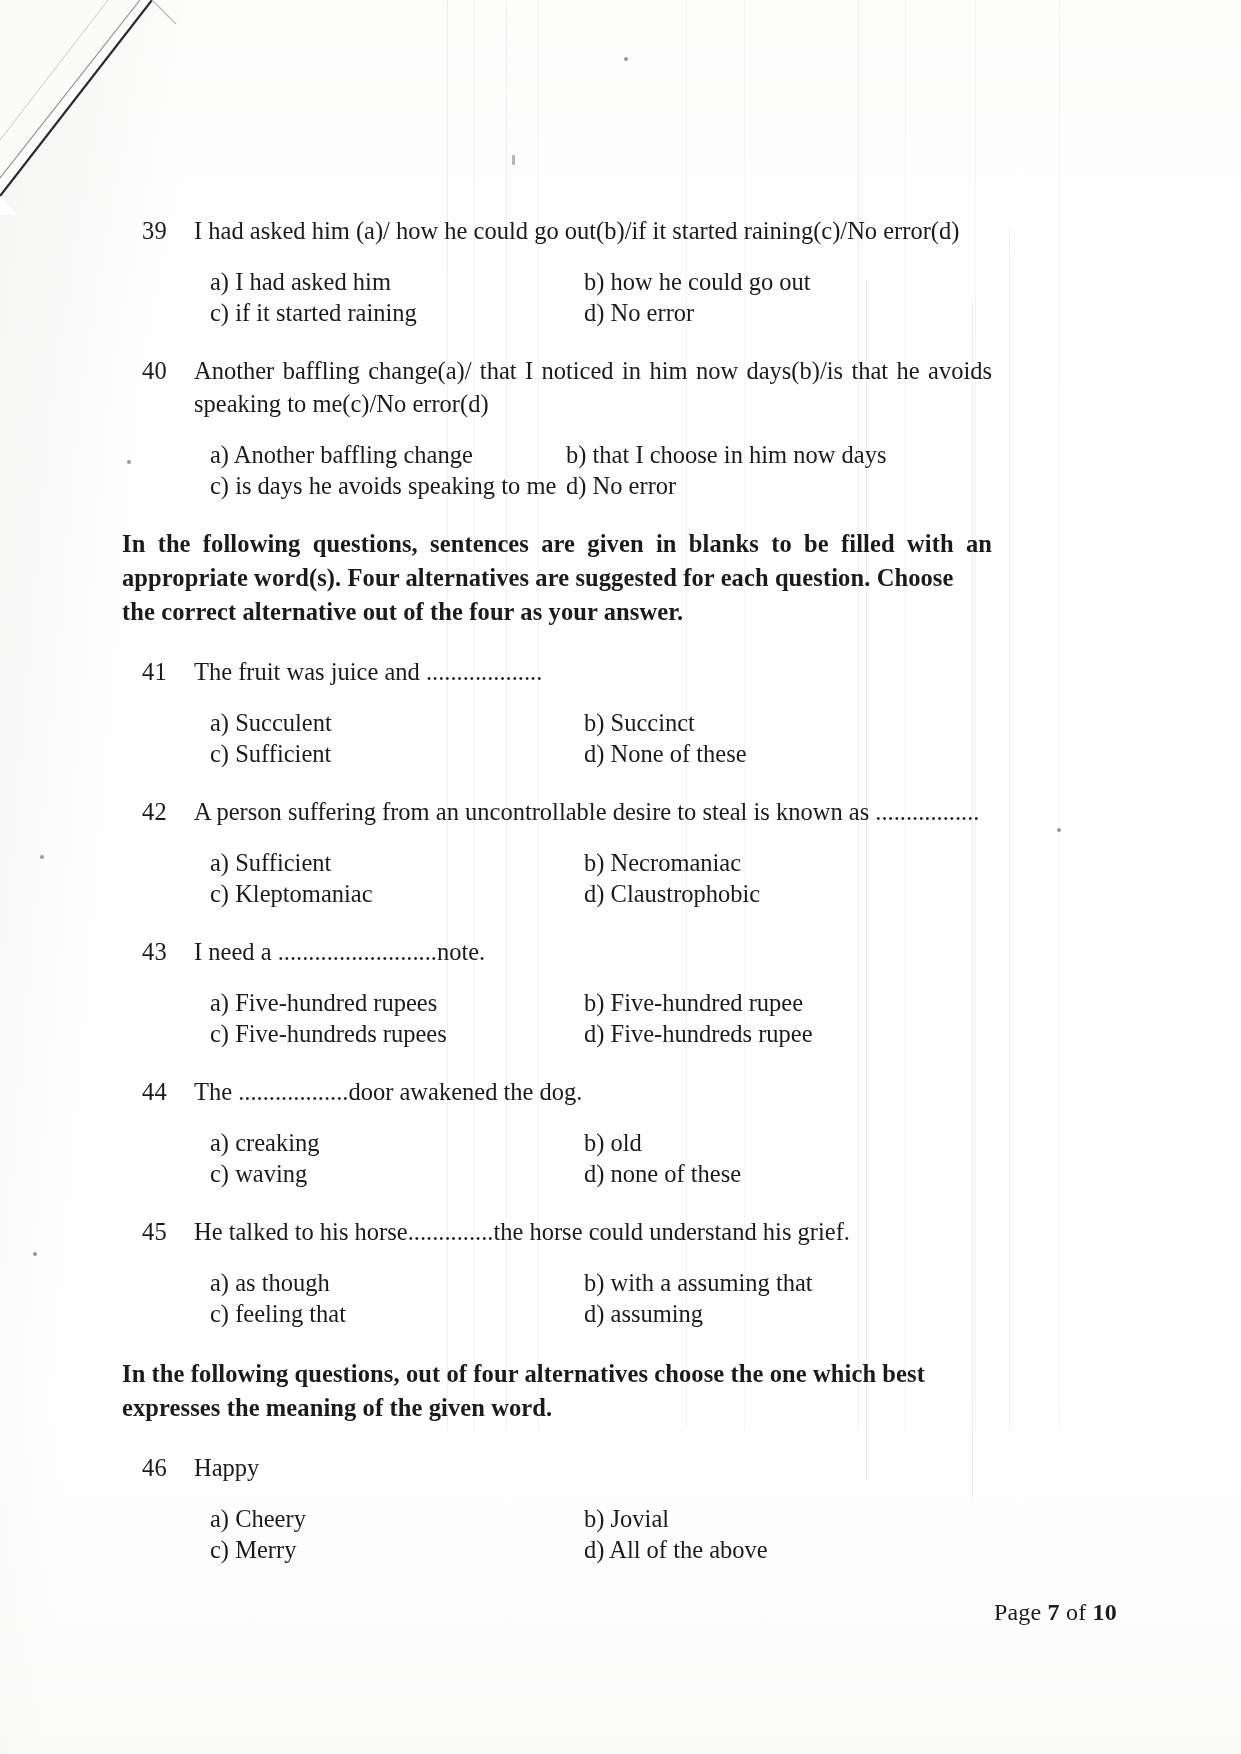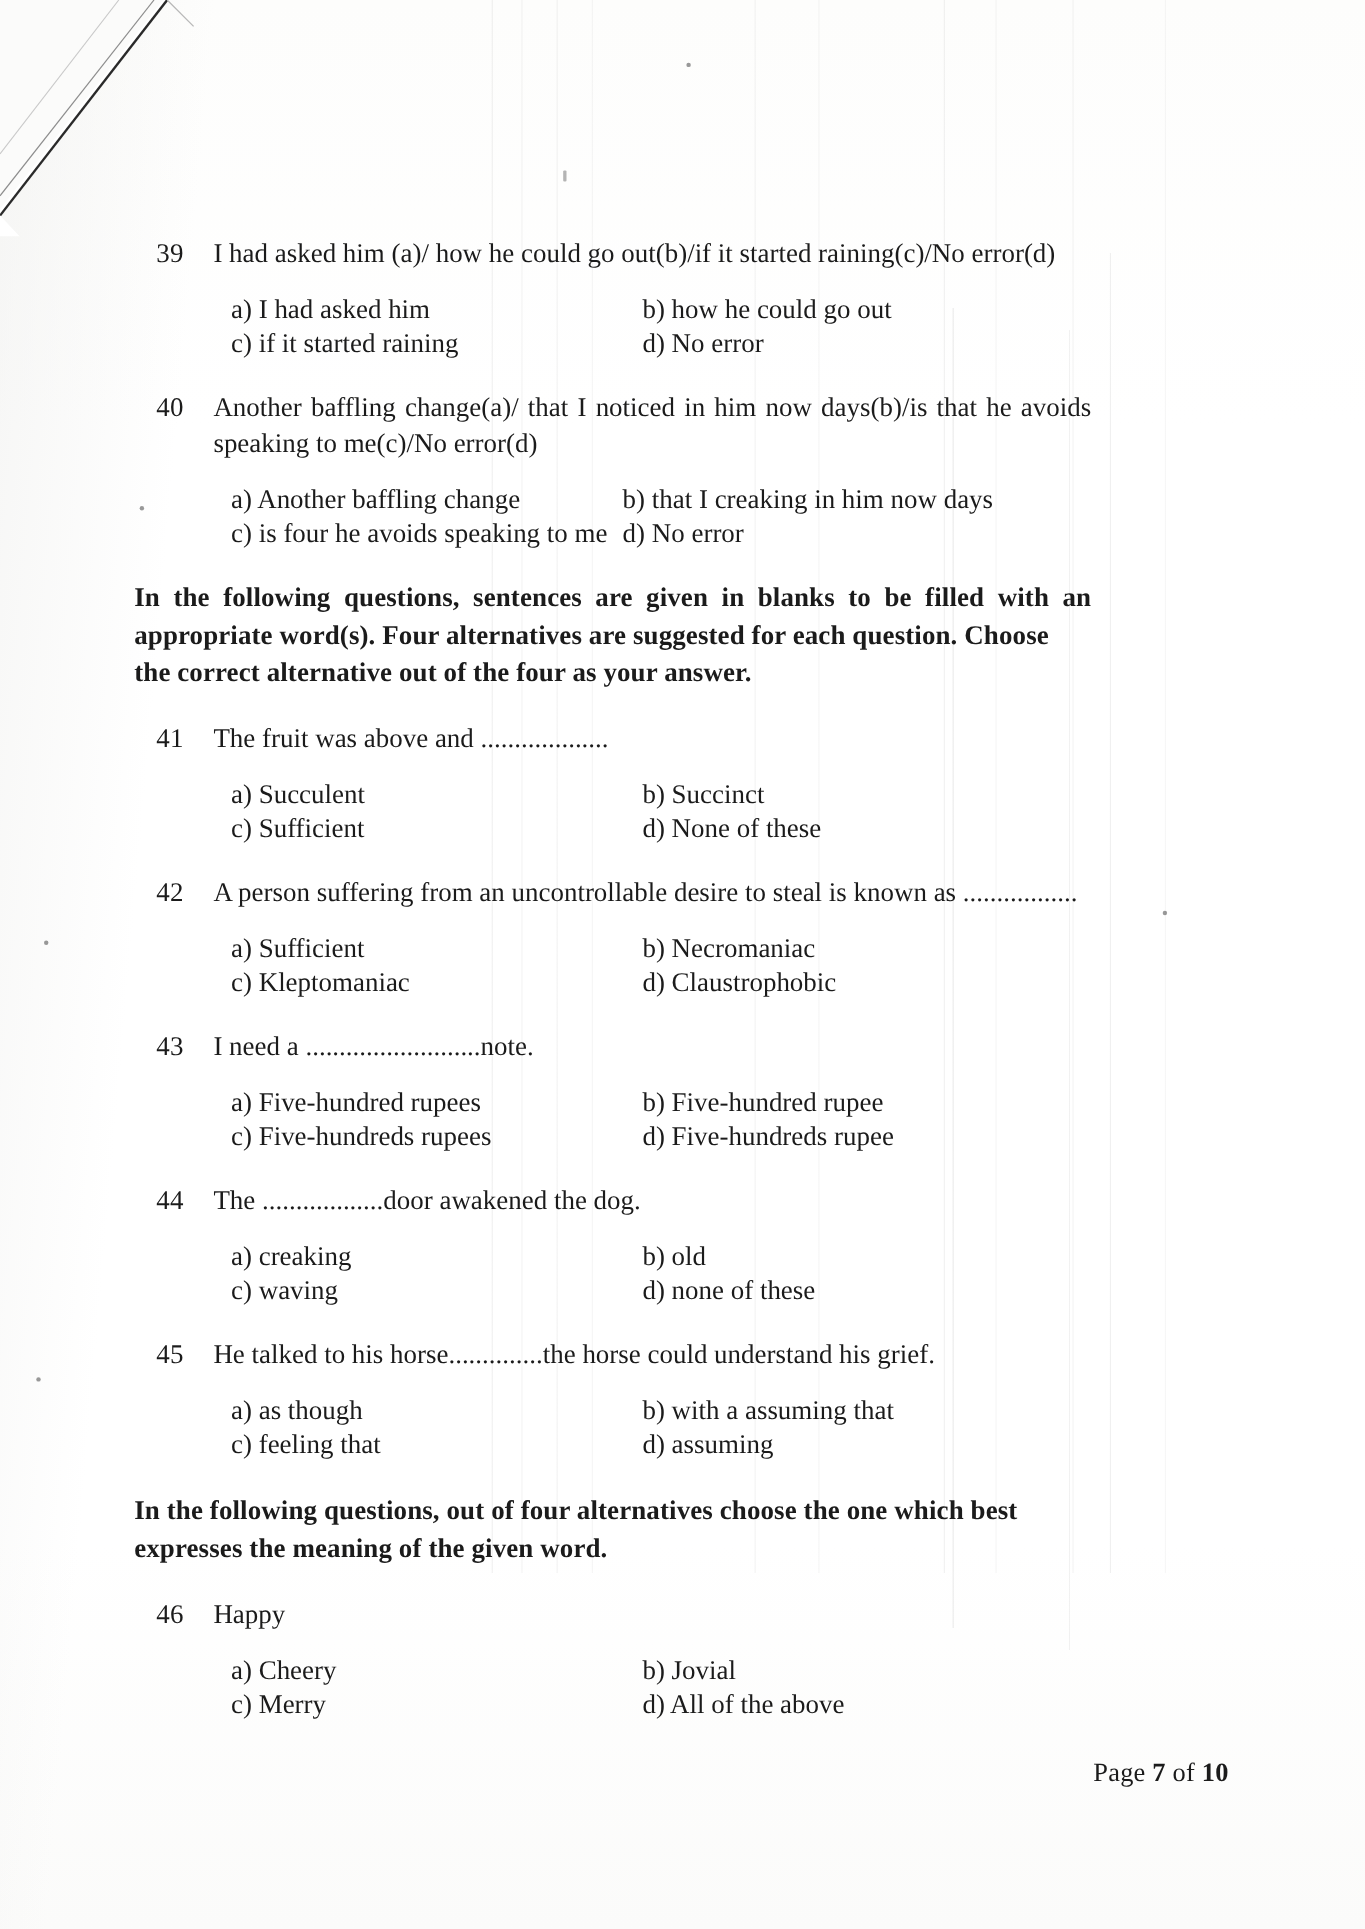--- a/index.html
+++ b/index.html
@@ -206,36 +206,36 @@
       </div>
     </div>
 
     <div class="question">
       <div class="q-head">
         <div class="q-num">40</div>
         <div class="q-stem">Another baffling change(a)/ that I noticed in him now days(b)/is that he avoids speaking to me(c)/No error(d)</div>
       </div>
       <div class="options narrow-left">
         <div class="opt">a) Another baffling change</div>
-        <div class="opt">b) that I creaking in him now days</div>
-        <div class="opt">c) is four he avoids speaking to me</div>
+        <div class="opt">b) that I choose in him now days</div>
+        <div class="opt">c) is days he avoids speaking to me</div>
         <div class="opt">d) No error</div>
       </div>
     </div>
 
     <div class="instruction" style="margin-left:-4px;">
       <span>In the following questions, sentences are given in blanks to be filled with an</span>
       <span>appropriate word(s). Four alternatives are suggested for each question. Choose</span>
       <span class="last-line">the correct alternative out of the four as your answer.</span>
     </div>
 
     <div class="question">
       <div class="q-head">
         <div class="q-num">41</div>
-        <div class="q-stem no-justify">The fruit was above and ...................</div>
+        <div class="q-stem no-justify">The fruit was juice and ...................</div>
       </div>
       <div class="options">
         <div class="opt">a) Succulent</div>
         <div class="opt">b) Succinct</div>
         <div class="opt">c) Sufficient</div>
         <div class="opt">d) None of these</div>
       </div>
     </div>
 
     <div class="question">

